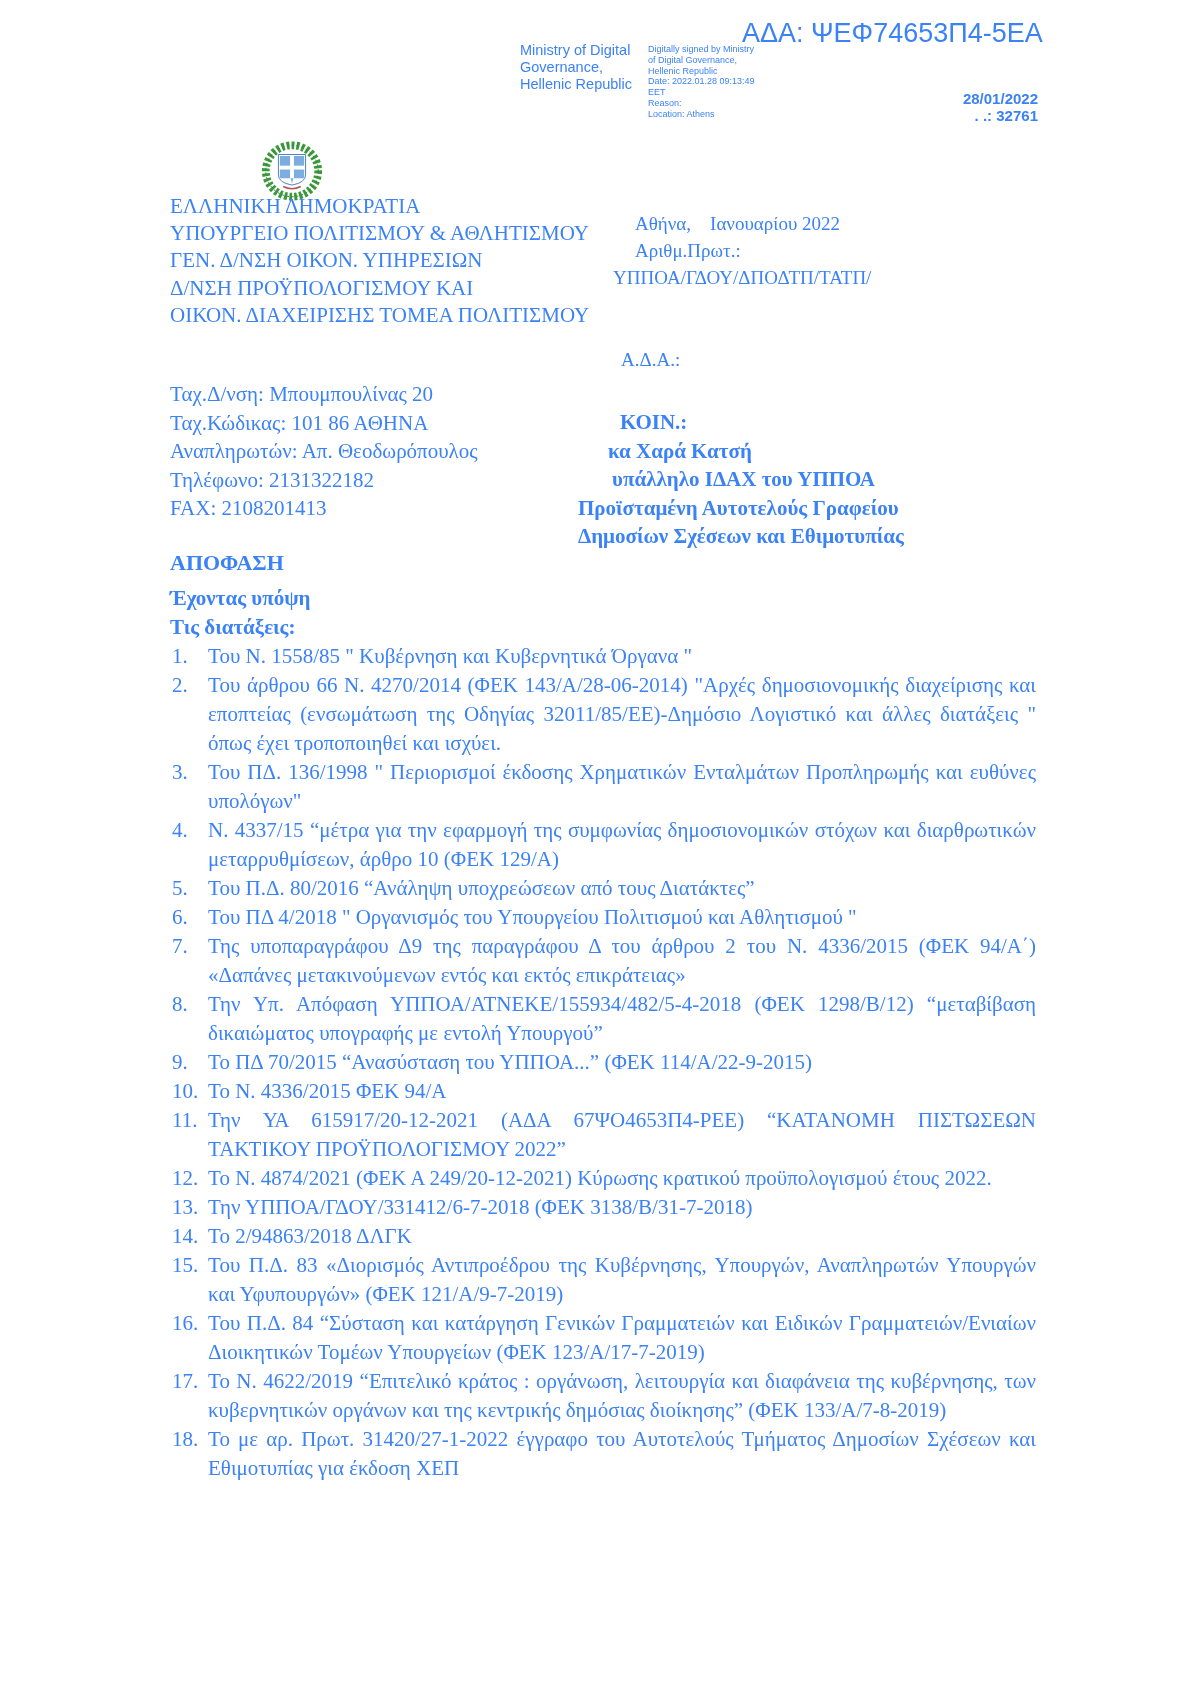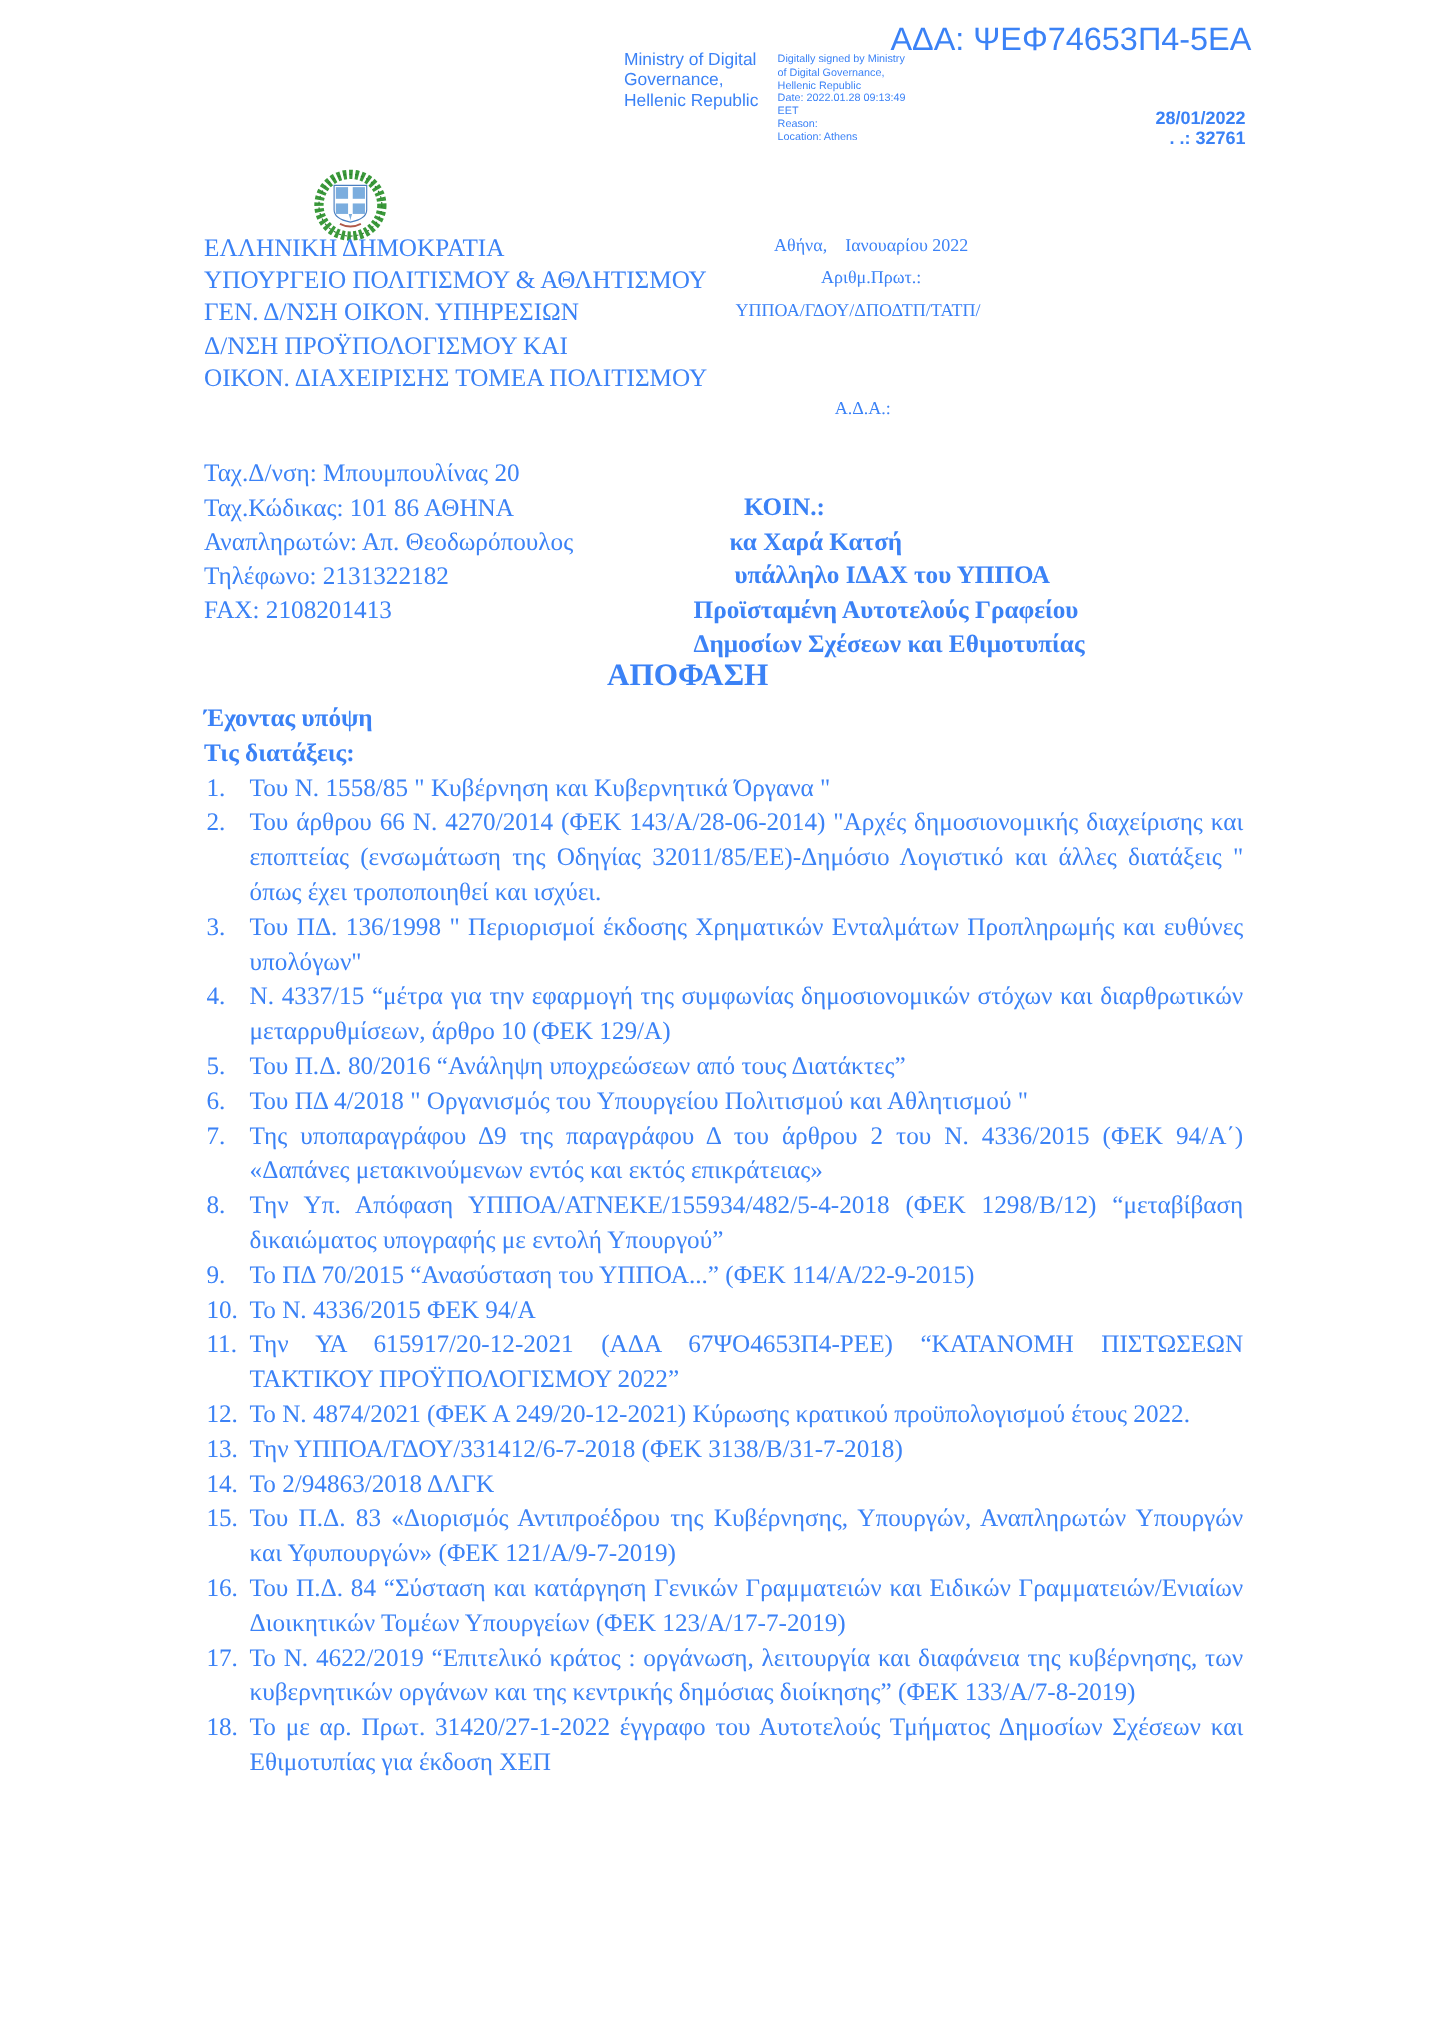--- a/index.html
+++ b/index.html
@@ -39,22 +39,22 @@
     font-size:15px; text-align:right; line-height:1.15;font-weight:bold;
   }
   
   .emblem { position:absolute; top:138px; left:253px; width:78px; height:66px; }
   
   .org-block {
     position:absolute; top:193px; left:170px;
     font-size:21px; line-height:27.2px; white-space:nowrap;
   }
   .ref-block {
-    position:absolute; top:192px; left:613px;
-    font-size:15px; line-height:27.2px; white-space:nowrap;text-align:center;
+    position:absolute; top:210px; left:613px;
+    font-size:19px; line-height:27.2px; white-space:nowrap;
   }
   .ref-ind { padding-left:22px; }
   .ada-label-line { margin-top:54.4px; padding-left:8px; } 
   
   .contact-block {
     position:absolute; top:380px; left:170px;
     font-size:21px; line-height:28.6px; white-space:nowrap;
   }
   .koin-block {
     position:absolute; top:408px; left:578px;
@@ -62,21 +62,21 @@
   }
   .koin-ind-a { padding-left:42px; }
   .koin-ind-b { padding-left:30px; }
   .koin-ind-c { padding-left:34px; }
   
   .decision {
     position:absolute; top:548px; left:170px; width:866px;
     font-size:21px; line-height:29px;
   }
   .decision-title {
-    font-weight:bold; text-align:center; font-size:26px;
+    font-weight:bold; text-align:left; font-size:22px;
     margin:0 60px 7px 0;
   }
   .having-regard { font-weight:bold; }
   .provisions-label { font-weight:bold; }
   ol.items {
     list-style:none; counter-reset:item;
     margin:0; padding:0;
   }
   ol.items li {
     counter-increment:item;

